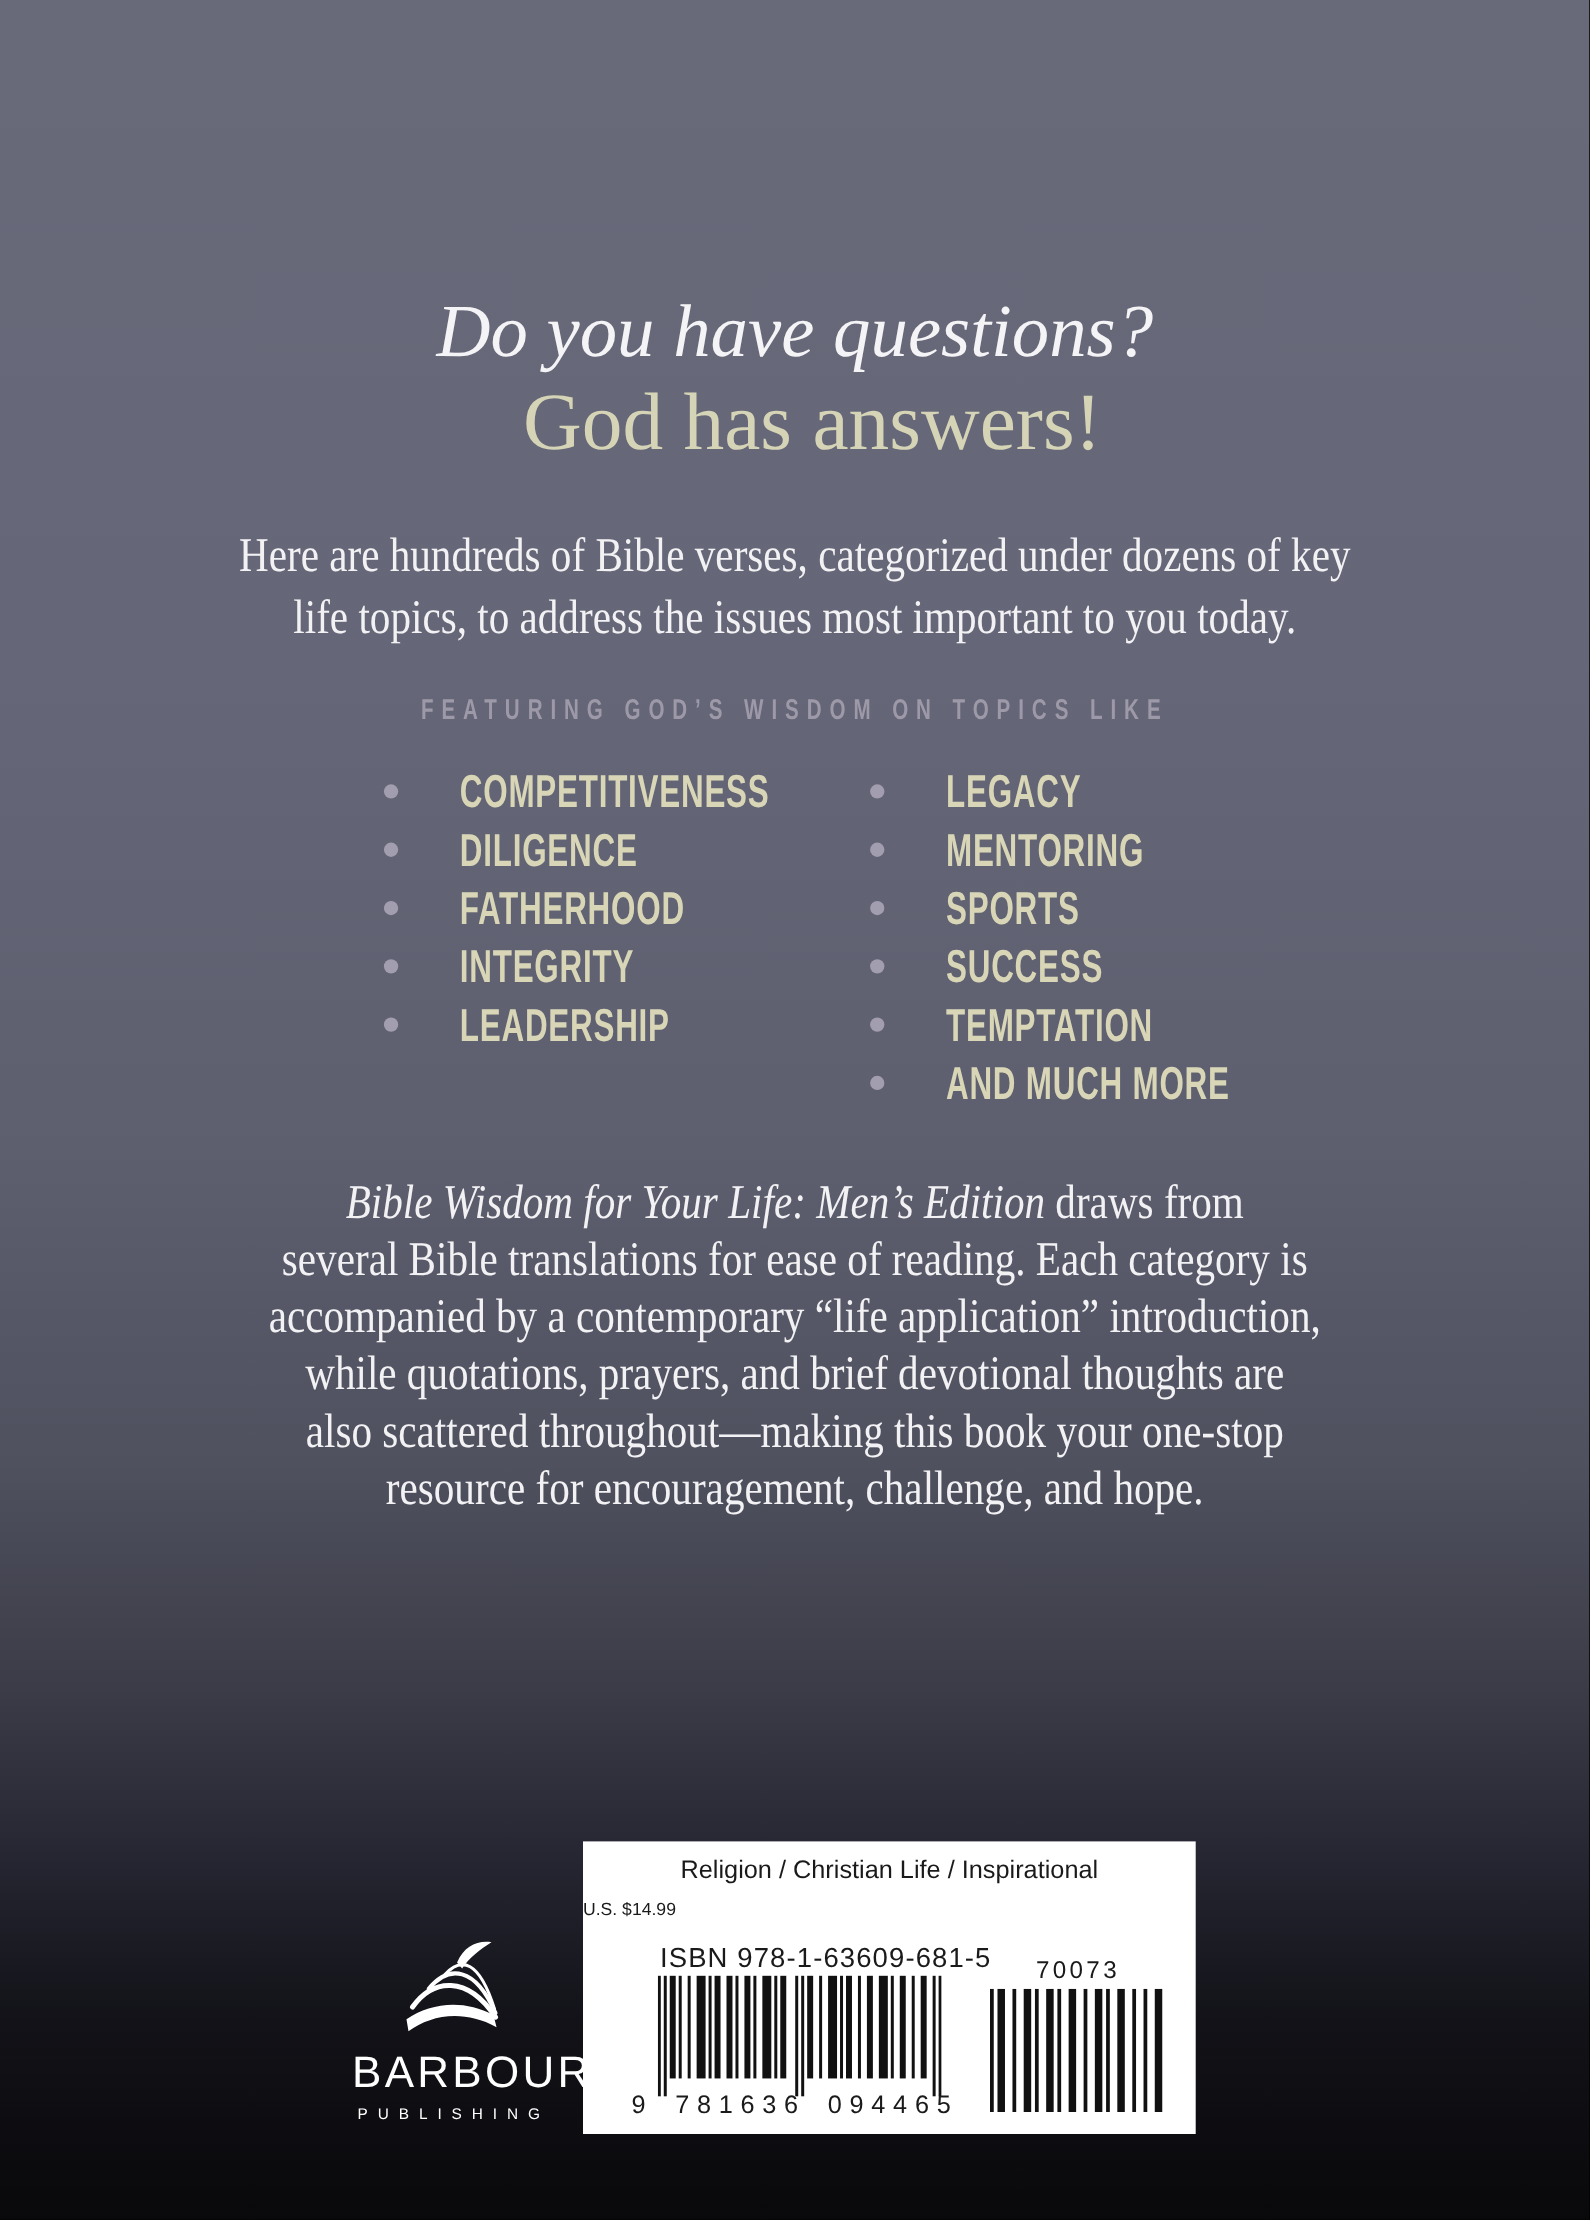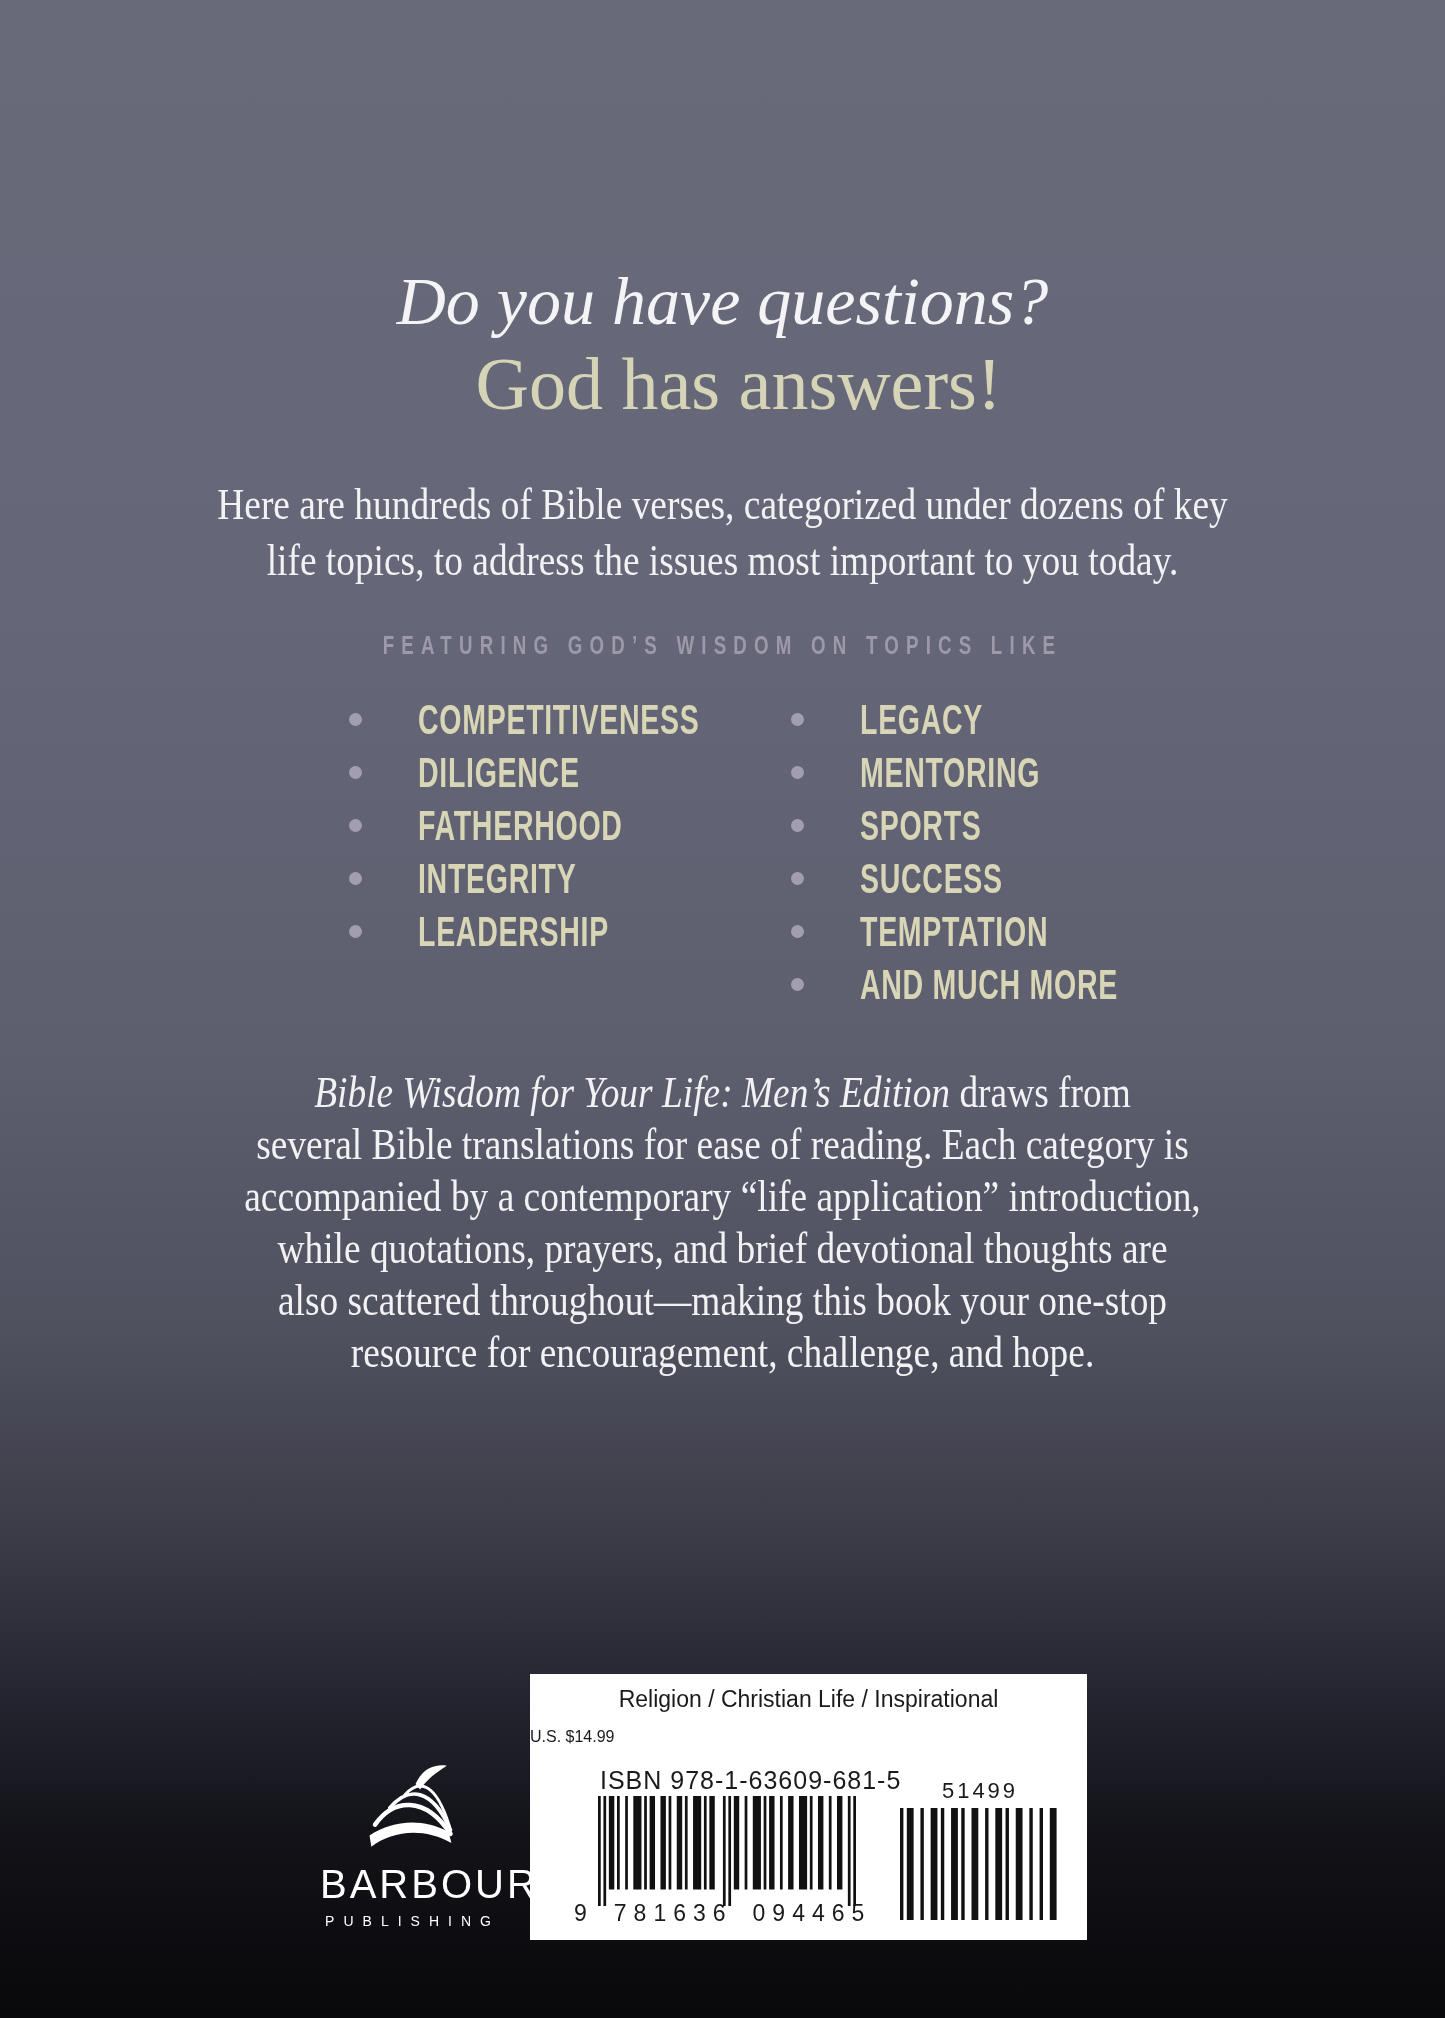--- a/index.html
+++ b/index.html
@@ -207,21 +207,21 @@
           <rect x="94" y="0" width="1" height="40"></rect>
       </g>
     </svg>
     <div class="ean-digits">
       <span>9</span>
       <span>781636</span>
       <span>094465</span>
     </div>
 
     <div class="addon">
-      <div class="addon-digits">51499</div>
+      <div class="addon-digits">70073</div>
       <svg class="addon-bars" viewBox="0 0 47 40" preserveAspectRatio="none">
         <g fill="#111">
           <rect x="0" y="0" width="1" height="40"></rect>
             <rect x="2" y="0" width="2" height="40"></rect>
           <rect x="6" y="0" width="1" height="40"></rect>
             <rect x="9" y="0" width="2" height="40"></rect>
           <rect x="12" y="0" width="1" height="40"></rect>
             <rect x="15" y="0" width="2" height="40"></rect>
           <rect x="18" y="0" width="1" height="40"></rect>
             <rect x="21" y="0" width="2" height="40"></rect>

